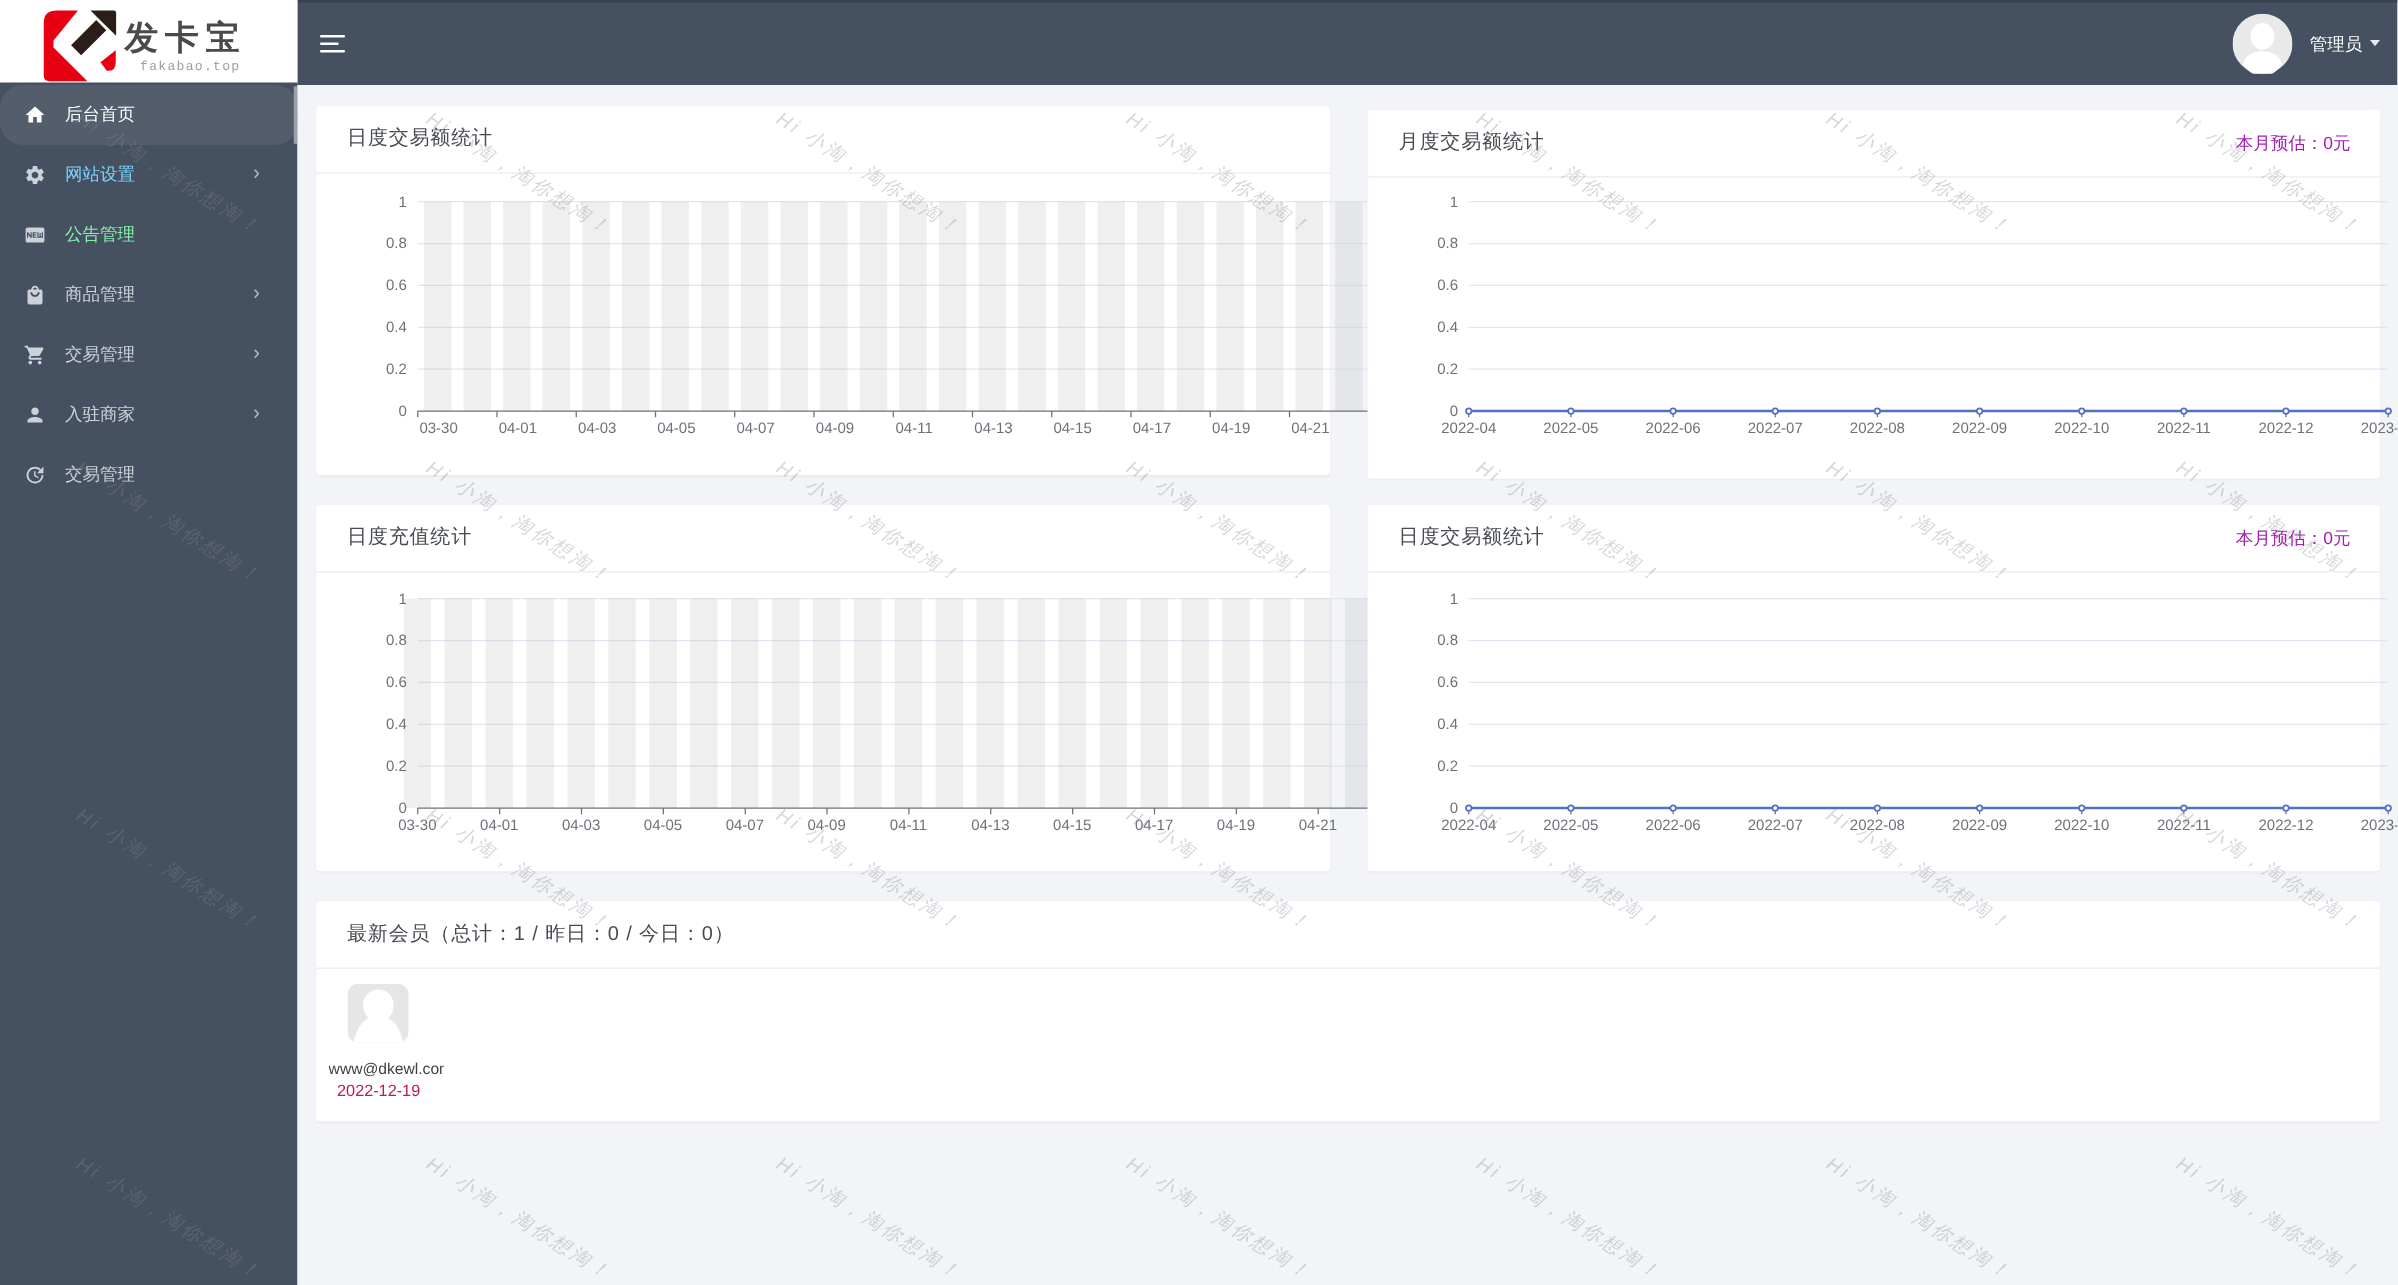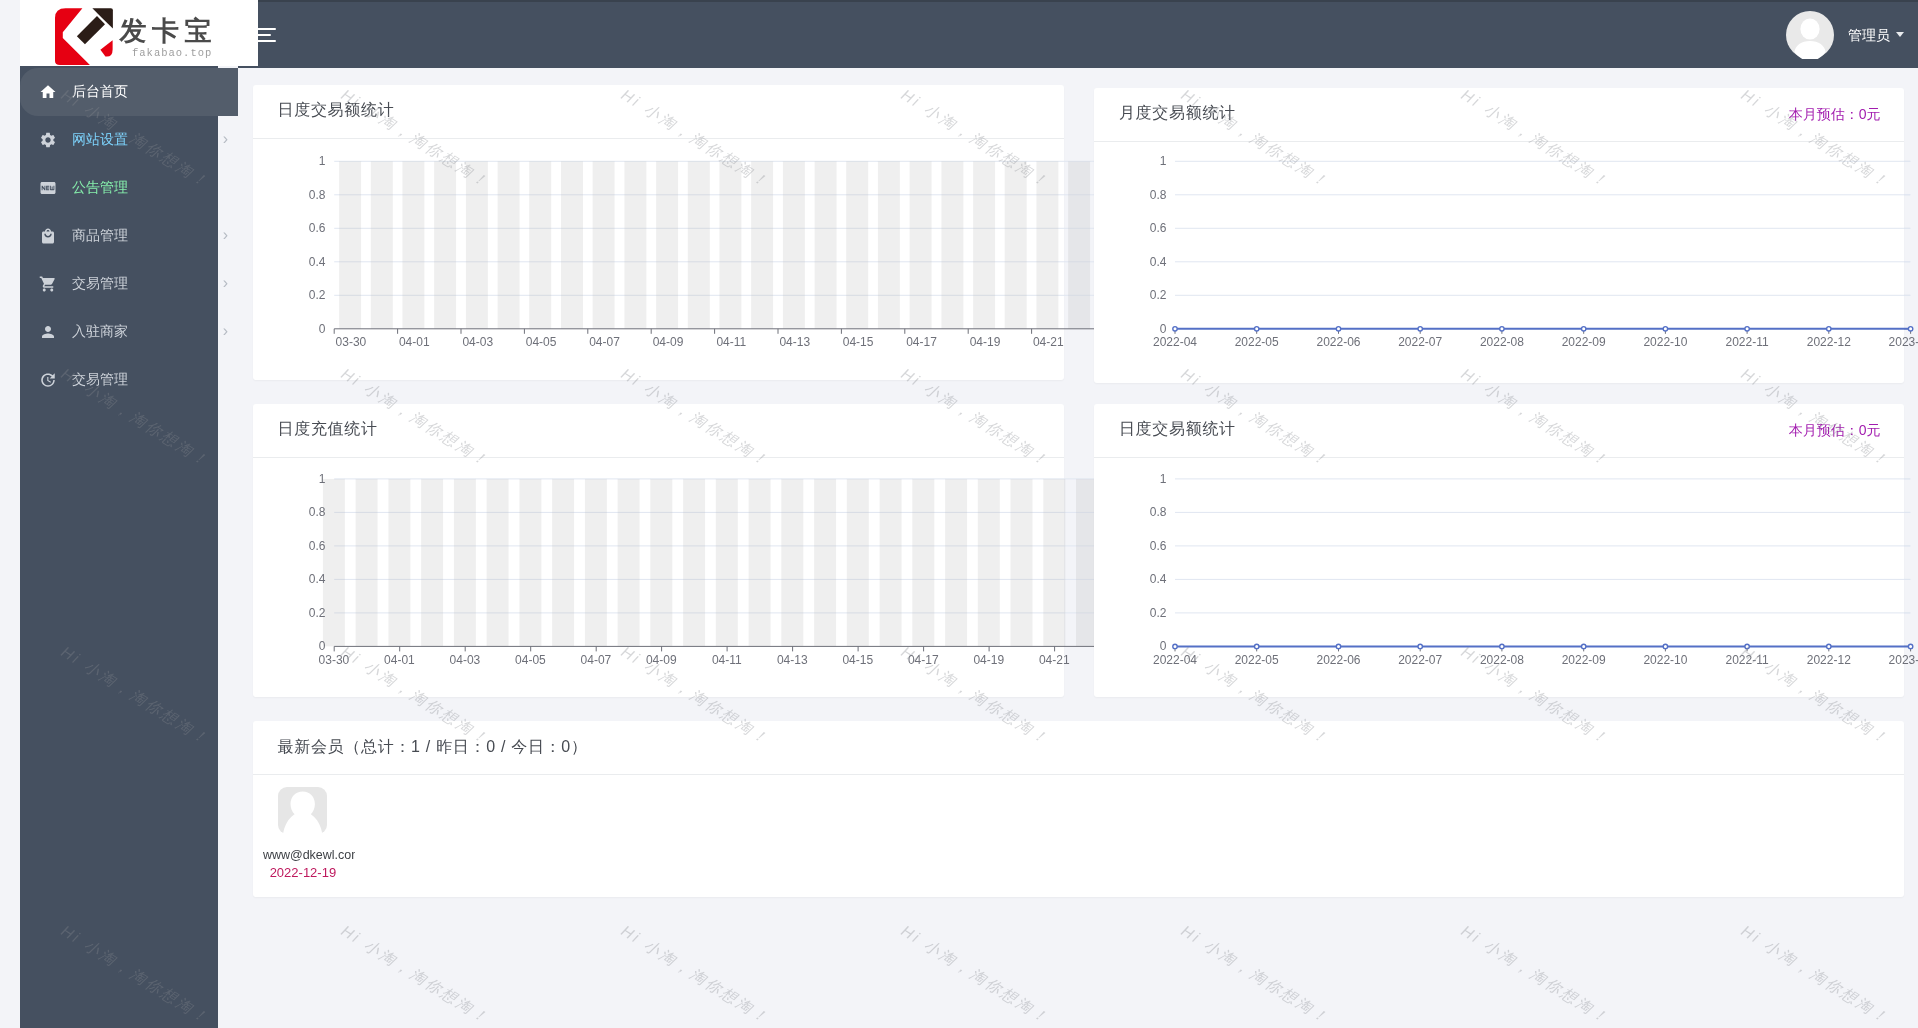--- a/index.html
+++ b/index.html
@@ -1,21 +1,21 @@
 <!DOCTYPE html>
 <html lang="zh"><head>
 <meta charset="utf-8">
 <title>后台首页</title>
 <style>
 * { margin:0; padding:0; box-sizing:border-box; }
 html,body { width:1918px; height:1028px; overflow:hidden;
   font-family:"Liberation Sans",sans-serif; background:#f3f4f8; position:relative; }
 #topbar { position:absolute; left:238px; top:0; width:1680px; height:68px; background:#455060; }
 #topbar .topline { position:absolute; left:0; top:0; width:100%; height:1.5px; background:#39424e; }
-#sidebar { position:absolute; left:0; top:0; width:198px; height:1028px; background:#455060;margin-left:20px; }
+#sidebar { position:absolute; left:0; top:0; width:238px; height:1028px; background:#455060; }
 #logo { position:absolute; left:0; top:0; width:238px; height:66px; background:#ffffff; }
 .mi { position:absolute; left:0; width:238px; height:48px;border-radius:18px; }
 .mi.active { background:#535d6b; }
 .mic { position:absolute; left:19px; top:50%; margin-top:-9px; width:18px; height:18px; }
 .mtx { position:absolute; left:52px; top:50%; margin-top:-9px; font-size:14px; letter-spacing:0; }
 .arr { position:absolute; right:30px; top:50%; margin-top:-10px; font-size:16px; color:#b6bcc4; }
 #thumb { position:absolute; left:234.5px; top:69px; width:3.5px; height:46px; background:#9aa1ac; }
 #content { position:absolute; left:238px; top:68px; width:1680px; height:960px; background:#f3f4f8; }
 .card { position:absolute; background:#ffffff; border-radius:3px; box-shadow:0 1px 2px rgba(0,0,0,0.04); }
 .chdr { position:absolute; left:0; top:0; width:100%; height:53.5px; border-bottom:1px solid #eaecee; }

